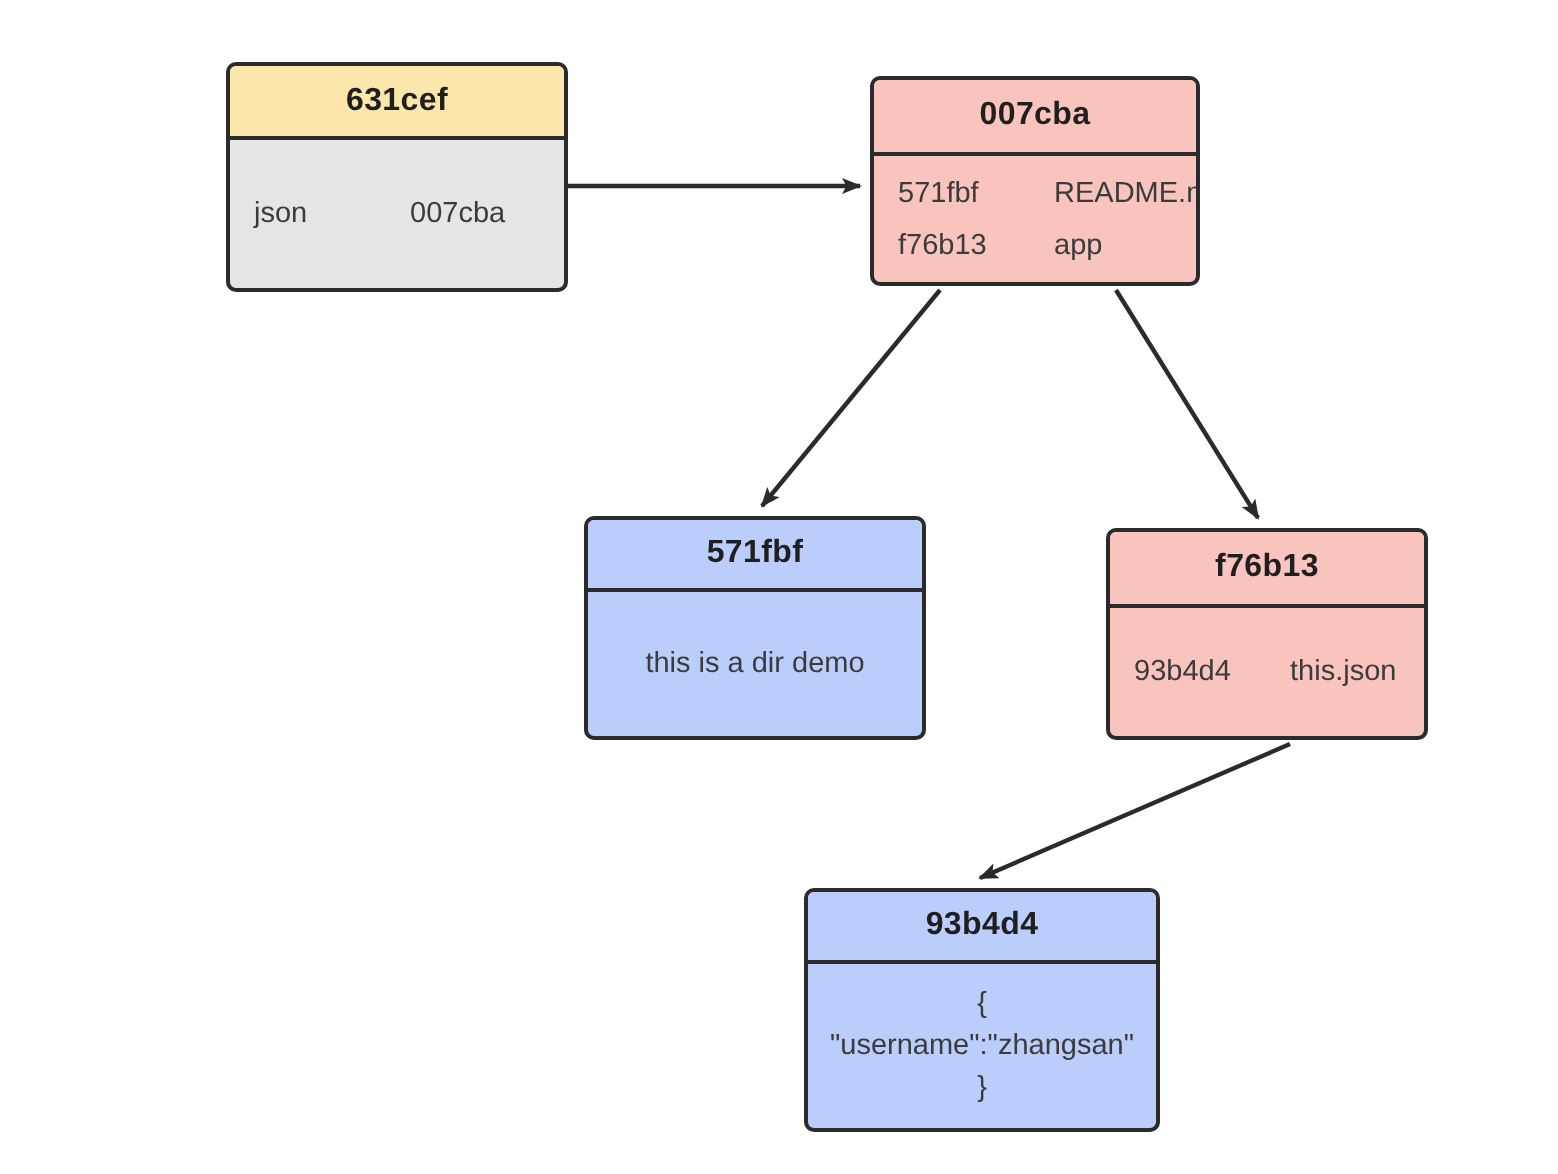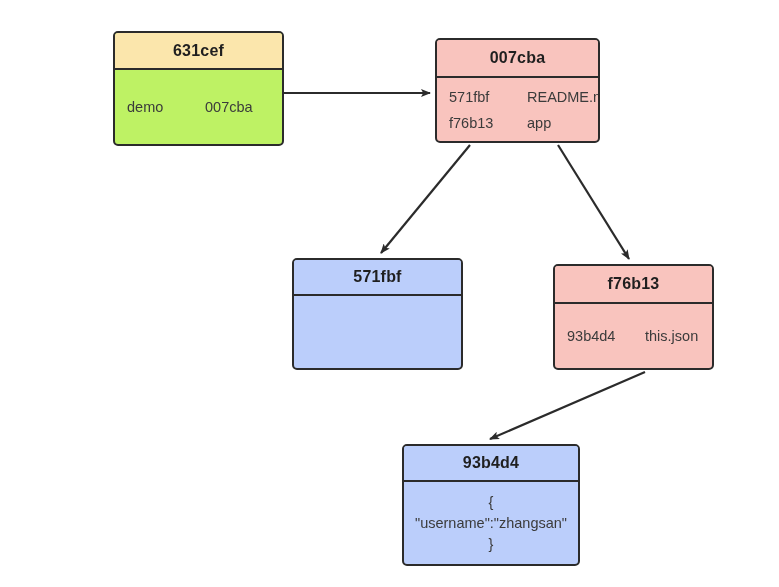--- a/index.html
+++ b/index.html
@@ -77,21 +77,21 @@
     text-align: center;
     width: 100%;
   }
   .single-line {
     text-align: center;
     width: 100%;
     line-height: 22px;
   }
 
   
-  .theme-yellow { background: #bef264; }
+  .theme-yellow { background: #e5e5e5; }
   .theme-yellow .node-header { background: #fbe6ac; }
   .theme-pink { background: #f9c4be; }
   .theme-pink .node-header { background: #f9c4be; }
   .theme-blue { background: #bbcefb; }
   .theme-blue .node-header { background: #bbcefb; }
 
   
   #node-631cef { left: 113px; top: 31px;  width: 171px; height: 115px; }
   #node-631cef .node-header { height: 37px; }
   #node-007cba { left: 435px; top: 38px;  width: 165px; height: 105px; }
@@ -121,21 +121,21 @@
 
     <line x1="558" y1="145" x2="629" y2="259" stroke="#2b2b2b" stroke-width="2.2" marker-end="url(#arrowhead)"></line>
 
     <line x1="645" y1="372" x2="490" y2="439" stroke="#2b2b2b" stroke-width="2.2" marker-end="url(#arrowhead)"></line>
   </svg>
 
   <div class="node theme-yellow" id="node-631cef">
     <div class="node-header">631cef</div>
     <div class="node-body">
       <div class="entry-row">
-        <span class="entry-hash">demo</span>
+        <span class="entry-hash">json</span>
         <span class="entry-name">007cba</span>
       </div>
     </div>
   </div>
 
   <div class="node theme-pink" id="node-007cba">
     <div class="node-header">007cba</div>
     <div class="node-body">
       <div class="entry-row">
         <span class="entry-hash">571fbf</span>
@@ -143,20 +143,23 @@
       </div>
       <div class="entry-row">
         <span class="entry-hash">f76b13</span>
         <span class="entry-name">app</span>
       </div>
     </div>
   </div>
 
   <div class="node theme-blue" id="node-571fbf">
     <div class="node-header">571fbf</div>
+    <div class="node-body centered">
+      <div class="single-line">this is a dir demo</div>
+    </div>
   </div>
 
   <div class="node theme-pink" id="node-f76b13">
     <div class="node-header">f76b13</div>
     <div class="node-body">
       <div class="entry-row">
         <span class="entry-hash">93b4d4</span>
         <span class="entry-name">this.json</span>
       </div>
     </div>

